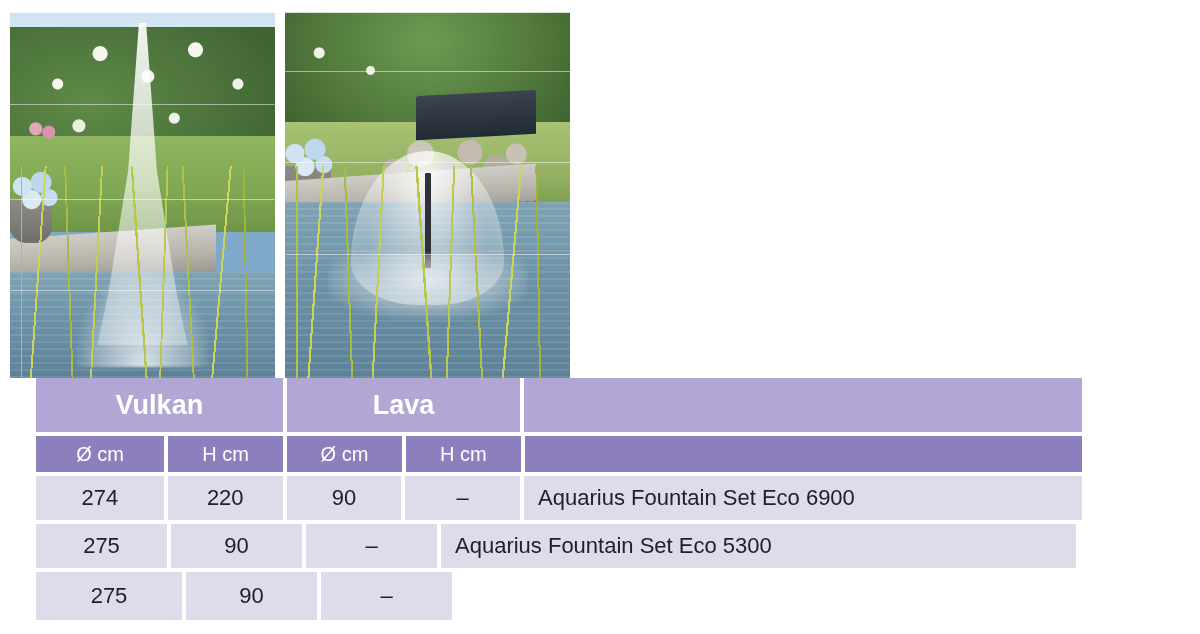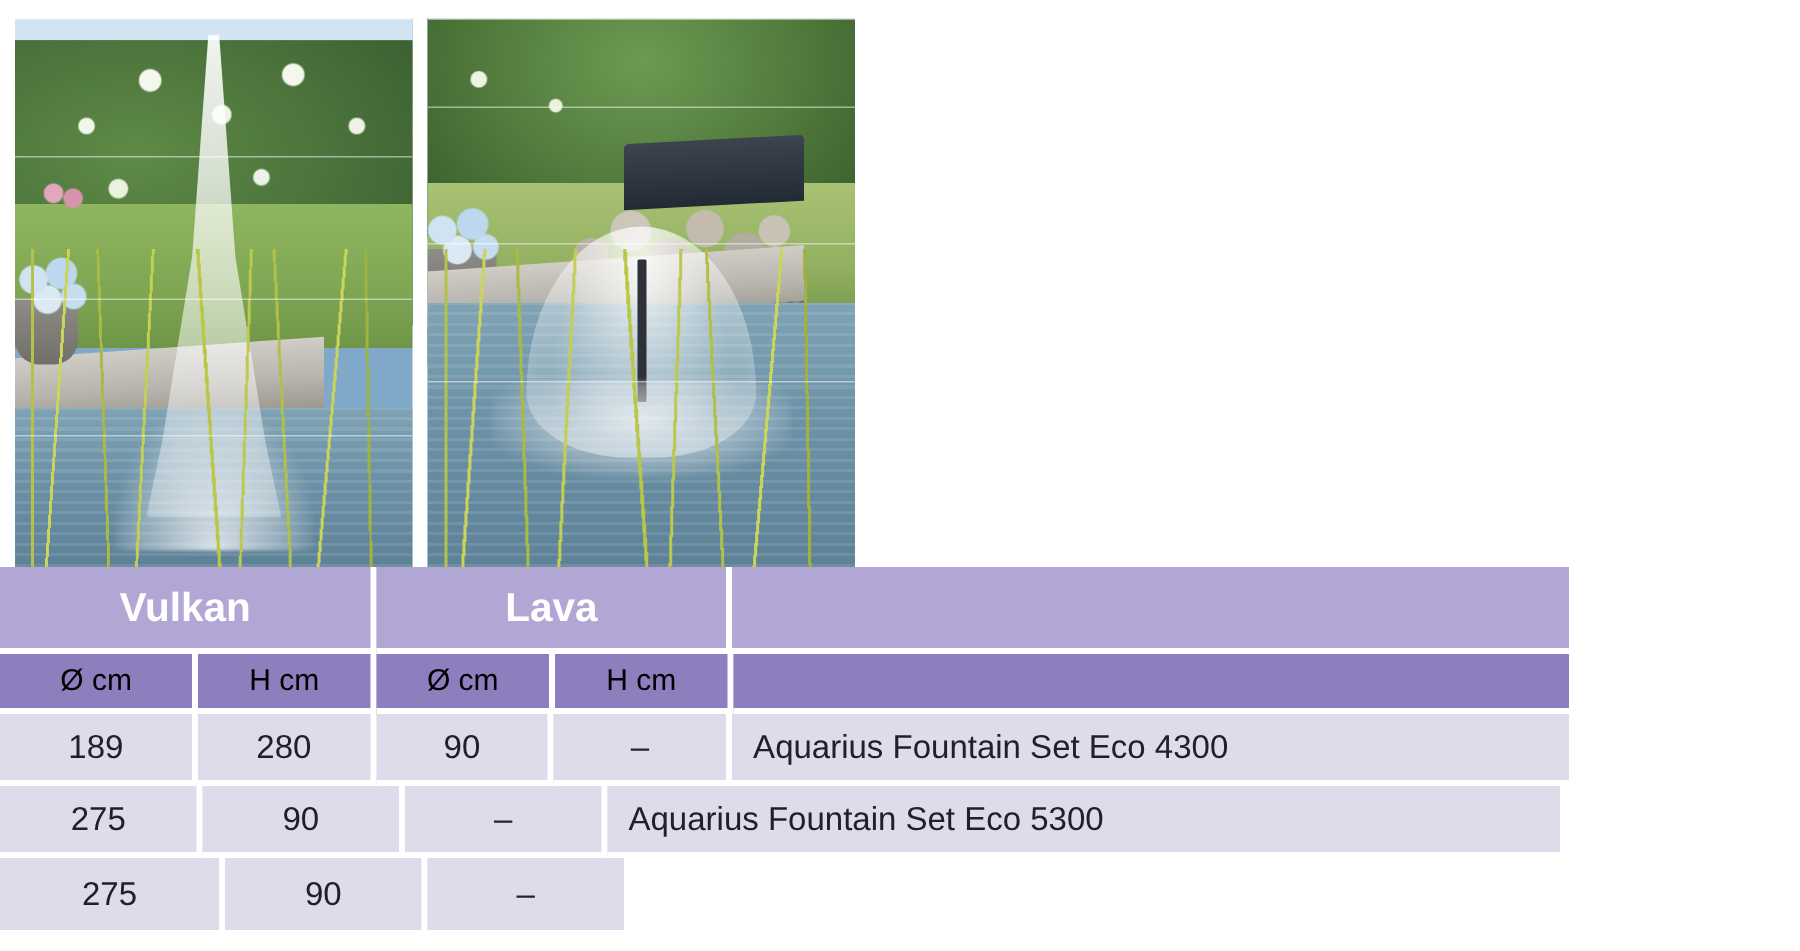--- a/index.html
+++ b/index.html
@@ -227,20 +227,21 @@
     background: rgba(255,255,255,.55);
   }
   .gl { position: absolute; left: 0; right: 0; height: 1px; background: rgba(255,255,255,.5); }
 
   
   .table {
     position: absolute;
     left: 0;
     top: 378px;
     width: 1046px;
+    padding-left: 36px;
   }
   .trow {
     display: flex;
     width: 100%;
   }
   .cell {
     box-sizing: border-box;
     border-right: 4px solid #ffffff;
     border-bottom: 4px solid #ffffff;
     display: flex;
@@ -259,21 +260,21 @@
 
   .row-title .cell {
     background: #b2a7d4;
     color: #ffffff;
     height: 58px;
     font-size: 27px;
     font-weight: 700;
   }
   .row-sub .cell {
     background: #8d7fbe;
-    color: #000000;
+    color: #ffffff;
     height: 40px;
     font-size: 20px;
     font-weight: 400;
   }
   .row-data .cell {
     background: #dedbea;
     color: #20202a;
     height: 48px;
     font-size: 22px;
     font-weight: 400;
@@ -345,25 +346,25 @@
 
     <div class="trow row-sub">
       <div class="cell c1">Ø cm</div>
       <div class="cell c2">H cm</div>
       <div class="cell c3">Ø cm</div>
       <div class="cell c4">H cm</div>
       <div class="cell c5"></div>
     </div>
 
     <div class="trow row-data">
-      <div class="cell c1">189</div>
-      <div class="cell c2">280</div>
+      <div class="cell c1">274</div>
+      <div class="cell c2">220</div>
       <div class="cell c3">90</div>
       <div class="cell c4">–</div>
-      <div class="cell c5">Aquarius Fountain Set Eco 4300</div>
+      <div class="cell c5">Aquarius Fountain Set Eco 6900</div>
     </div>
 
     <div class="trow row-data">
       <div class="cell c2">275</div>
       <div class="cell c3">90</div>
       <div class="cell c4">–</div>
       <div class="cell c5">Aquarius Fountain Set Eco 5300</div>
     </div>
 
     <div class="trow row-data">

